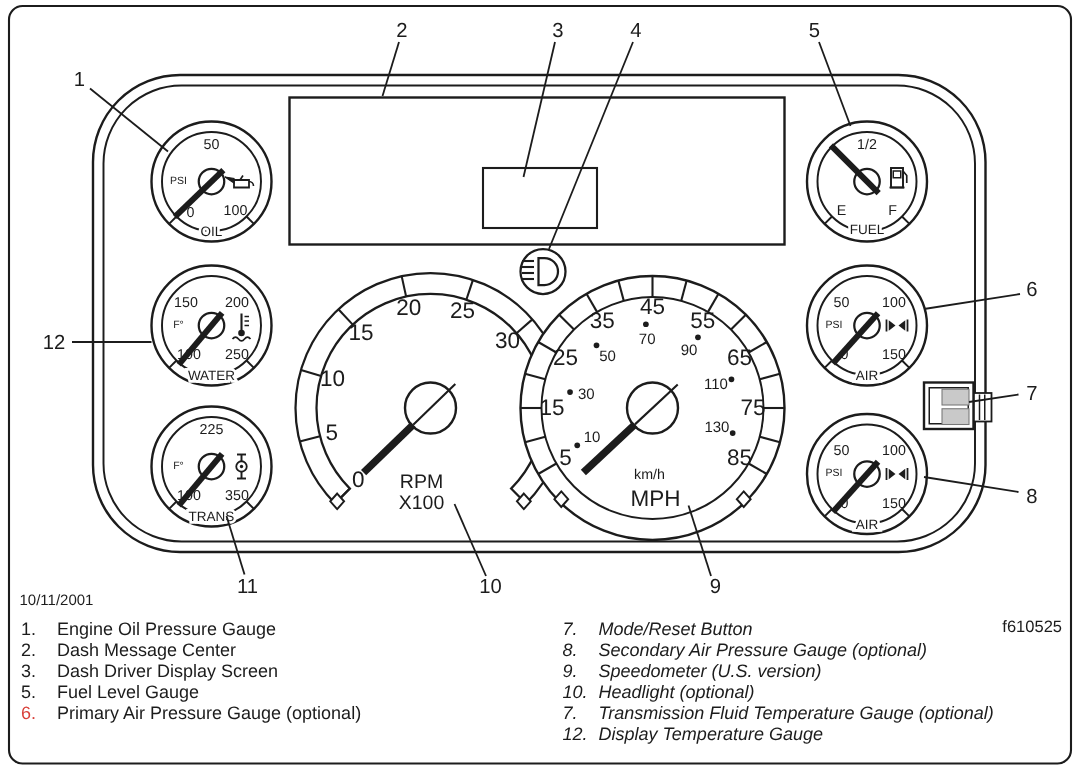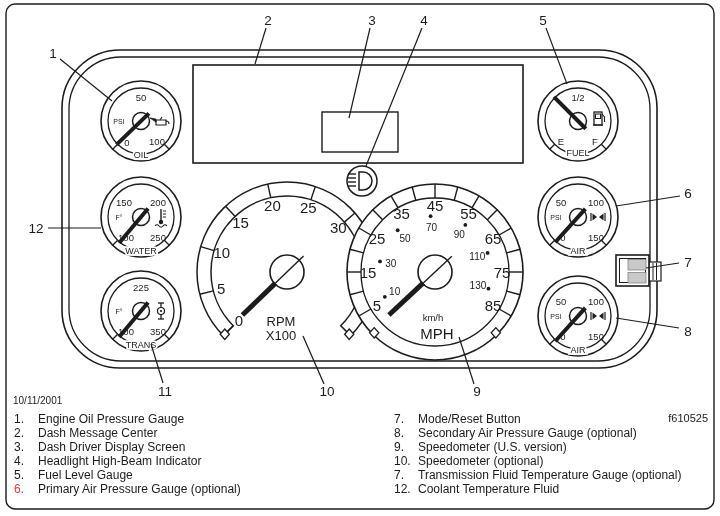--- a/index.html
+++ b/index.html
@@ -4,21 +4,21 @@
 <style>
   html,body{margin:0;padding:0;background:#fff;}
   .figure{position:relative;width:720px;height:516px;background:#ffffff;
           font-family:"Liberation Sans",sans-serif;color:#1c1c1c;overflow:hidden;}
   #diagram{position:absolute;left:0;top:0;}
   svg text{font-family:"Liberation Sans",sans-serif;fill:#1c1c1c;}
   .date{position:absolute;left:13px;top:395px;font-size:10px;}
   .figid{position:absolute;right:12px;top:412px;font-size:11px;}
   .legend{position:absolute;top:412px;font-size:12px;line-height:14px;white-space:nowrap;}
   .legend-left{left:14px;}
-  .legend-right{left:394px;}
+  .legend-right{left:375px;font-style:italic;}
   .lnum{display:inline-block;width:24px;}
 </style>
 </head>
 <body>
 
 <div class="figure">
   <svg id="diagram" width="720" height="516" viewBox="0 0 720 516">
       <rect x="6" y="4" width="708" height="505" rx="9" fill="none" stroke="#1c1c1c" stroke-width="1.4"></rect>
       <g>
         <rect x="62" y="50" width="595" height="318" rx="58" fill="#fff" stroke="#1c1c1c" stroke-width="1.6"></rect>
@@ -357,25 +357,24 @@
           <text x="36" y="228" font-size="13.5" text-anchor="middle" dominant-baseline="central" fill="#1c1c1c">12</text>
         </g>
       </g>
     </svg>
   <div class="date">10/11/2001</div>
   <div class="figid">f610525</div>
   <div class="legend legend-left" id="legend-left">
       <div class="lrow"><span class="lnum">1.</span><span class="ltxt">Engine Oil Pressure Gauge</span></div>
       <div class="lrow"><span class="lnum">2.</span><span class="ltxt">Dash Message Center</span></div>
       <div class="lrow"><span class="lnum">3.</span><span class="ltxt">Dash Driver Display Screen</span></div>
-      <div class="lrow"><span class="lnum">4.</span><span class="ltxt">Headlight High-Beam Indicator</span></div>
       <div class="lrow"><span class="lnum">5.</span><span class="ltxt">Fuel Level Gauge</span></div>
       <div class="lrow"><span class="lnum" style="color: rgb(217, 64, 58);">6.</span><span class="ltxt">Primary Air Pressure Gauge (optional)</span></div>
     </div>
   <div class="legend legend-right" id="legend-right">
       <div class="lrow"><span class="lnum">7.</span><span class="ltxt">Mode/Reset Button</span></div>
       <div class="lrow"><span class="lnum">8.</span><span class="ltxt">Secondary Air Pressure Gauge (optional)</span></div>
       <div class="lrow"><span class="lnum">9.</span><span class="ltxt">Speedometer (U.S. version)</span></div>
-      <div class="lrow"><span class="lnum">10.</span><span class="ltxt">Speedometer (optional)</span></div>
+      <div class="lrow"><span class="lnum">10.</span><span class="ltxt">Headlight (optional)</span></div>
       <div class="lrow"><span class="lnum">7.</span><span class="ltxt">Transmission Fluid Temperature Gauge (optional)</span></div>
-      <div class="lrow"><span class="lnum">12.</span><span class="ltxt">Coolant Temperature Fluid</span></div>
+      <div class="lrow"><span class="lnum">12.</span><span class="ltxt">Display Temperature Gauge</span></div>
     </div>
 </div>
 
 </body></html>

